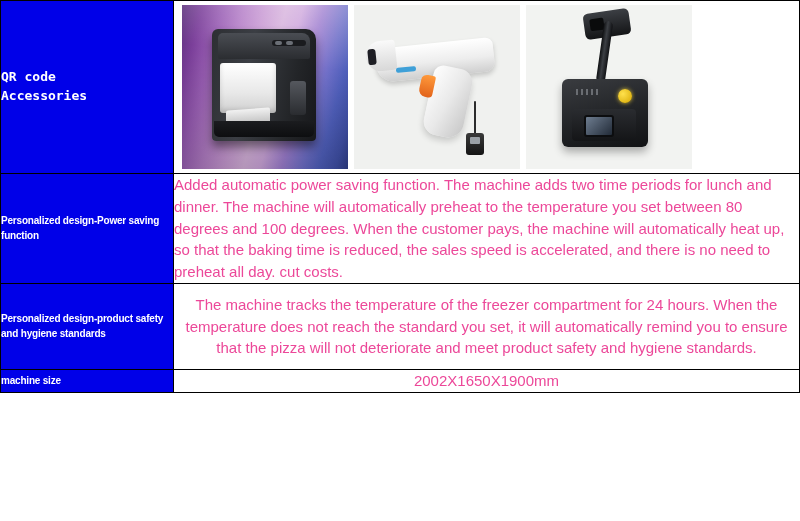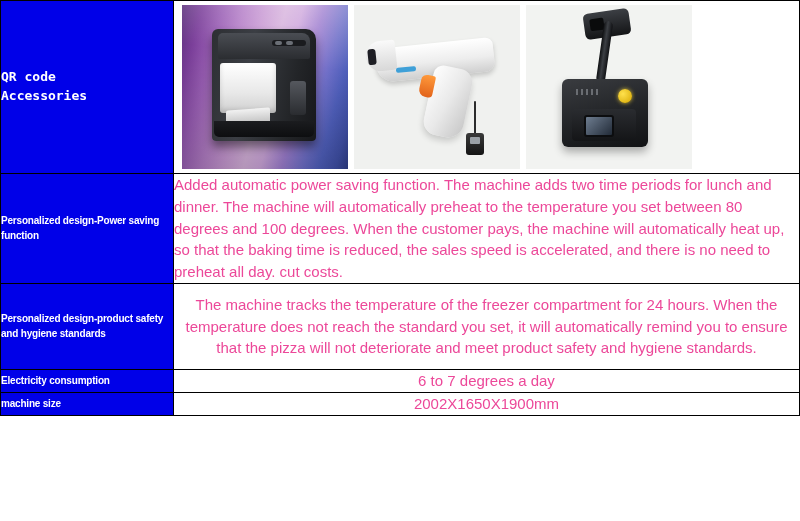--- a/index.html
+++ b/index.html
@@ -324,28 +324,20 @@
 
       <tr>
         <td class="label sans">
           <span>Personalized design-product safety and hygiene standards</span>
         </td>
         <td class="content center" style="padding:10px 4px;">
           <span>The machine tracks the temperature of the freezer compartment for 24 hours. When the temperature does not reach the standard you set, it will automatically remind you to ensure that the pizza will not deteriorate and meet product safety and hygiene standards.</span>
         </td>
       </tr>
 
-      <tr>
-        <td class="label sans">
-          <span>Electricity consumption</span>
-        </td>
-        <td class="content center">
-          <span>6 to 7 degrees a day</span>
-        </td>
-      </tr>
 
       <tr>
         <td class="label sans">
           <span>machine size</span>
         </td>
         <td class="content center">
           <span>2002X1650X1900mm</span>
         </td>
       </tr>
     </tbody>

